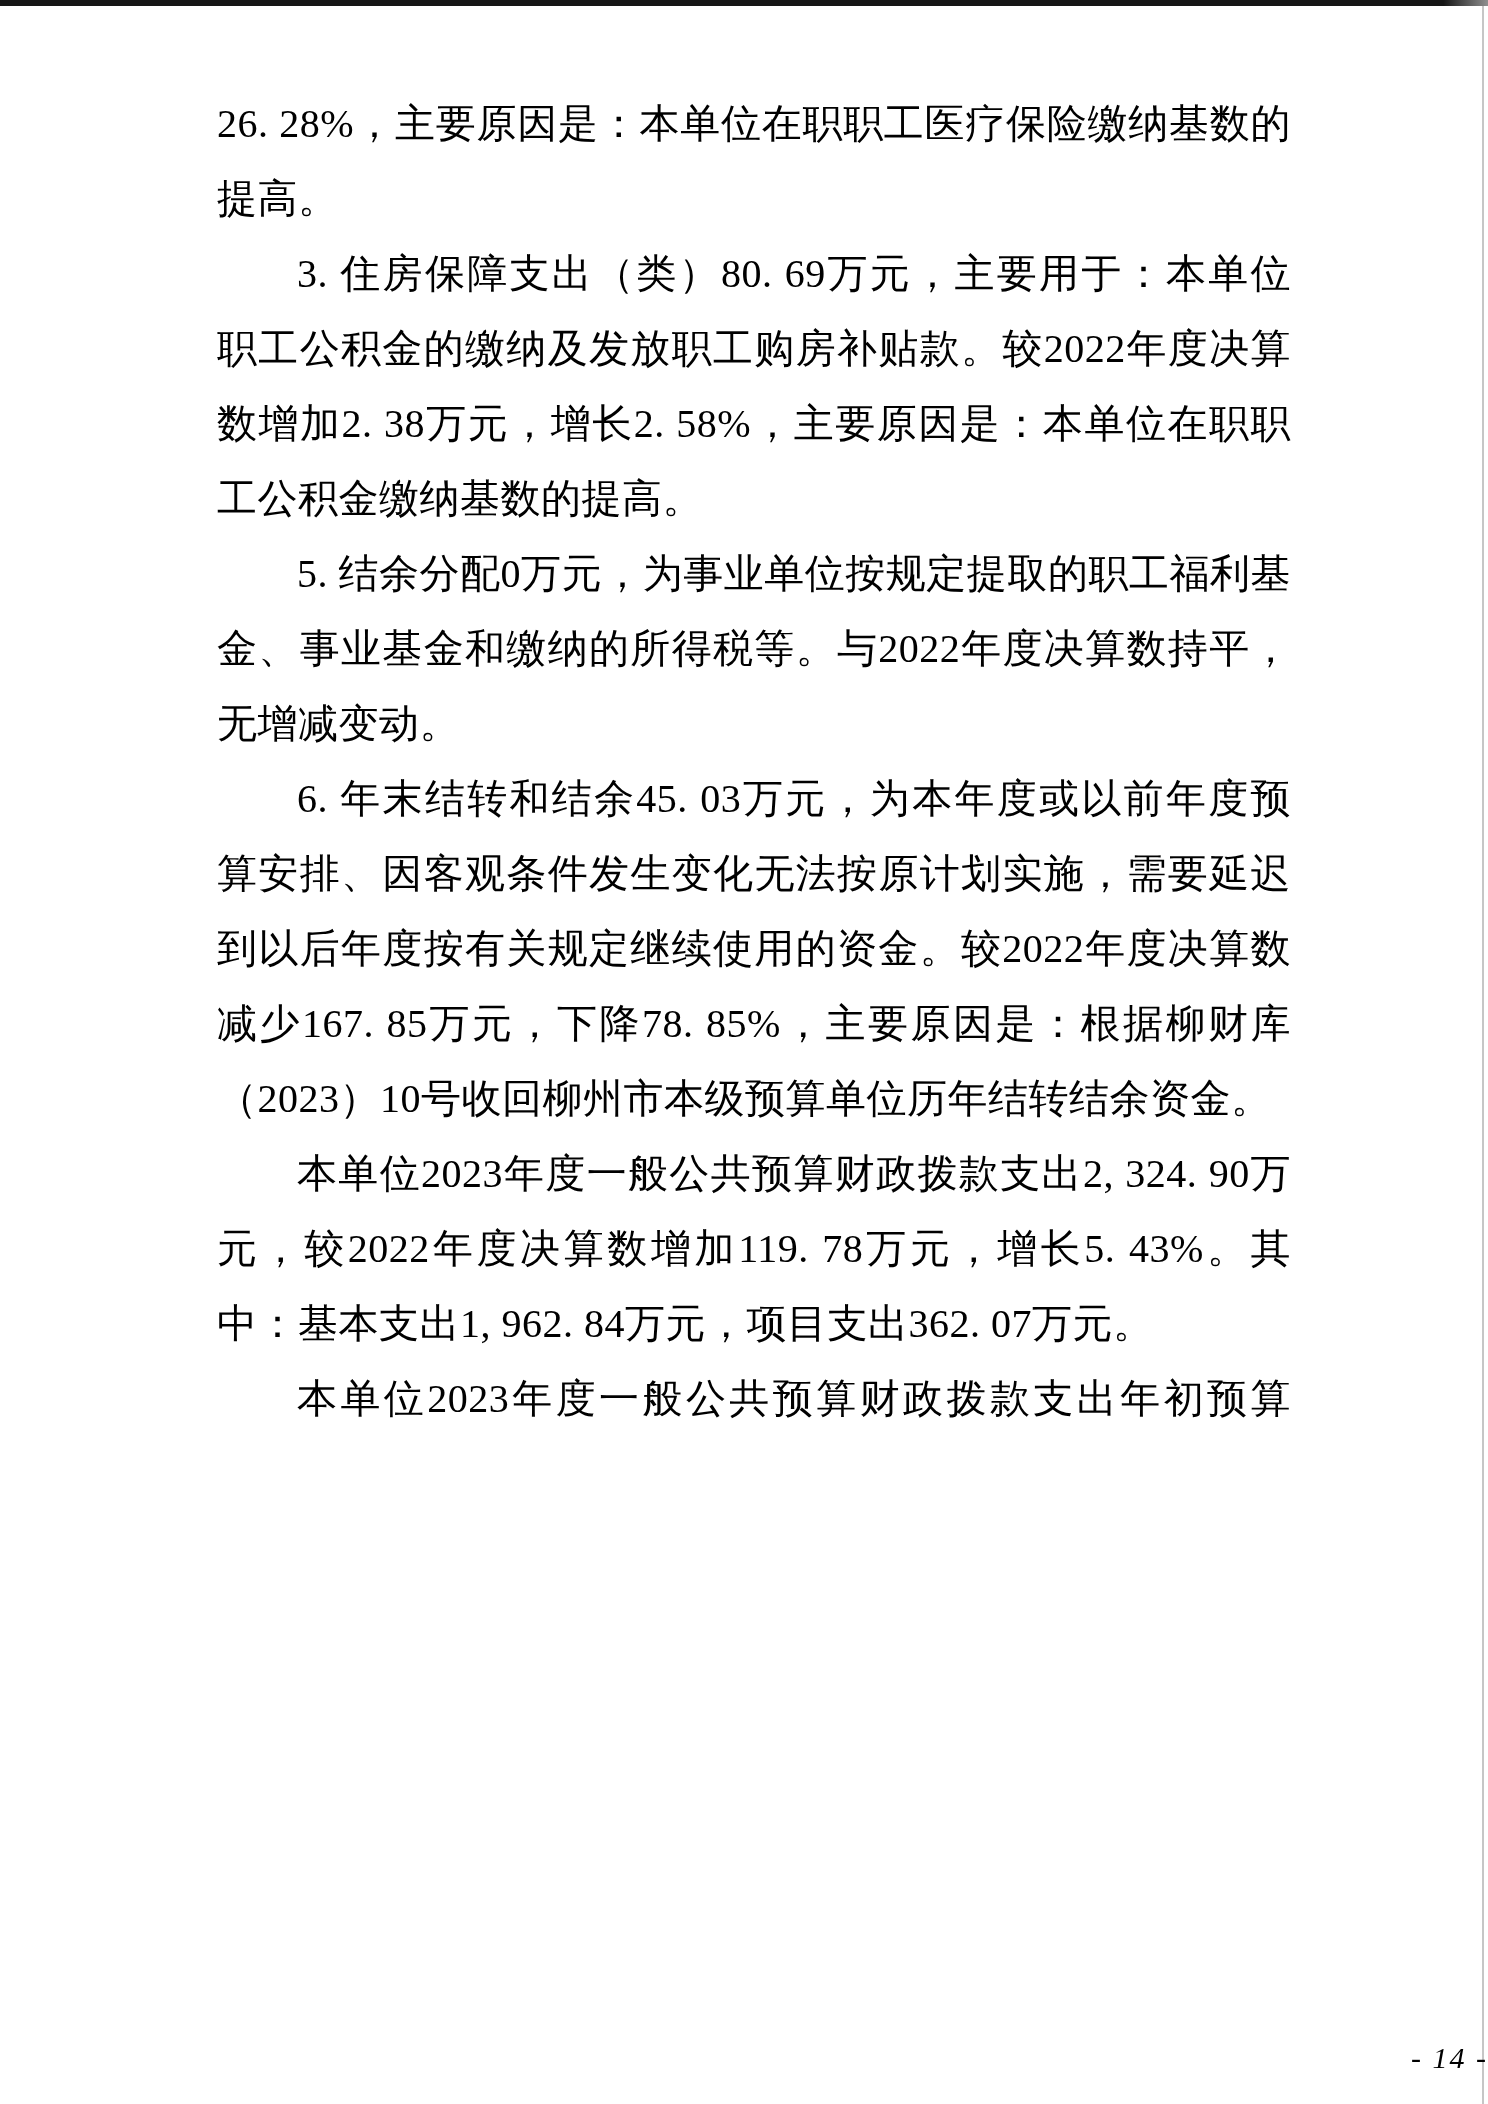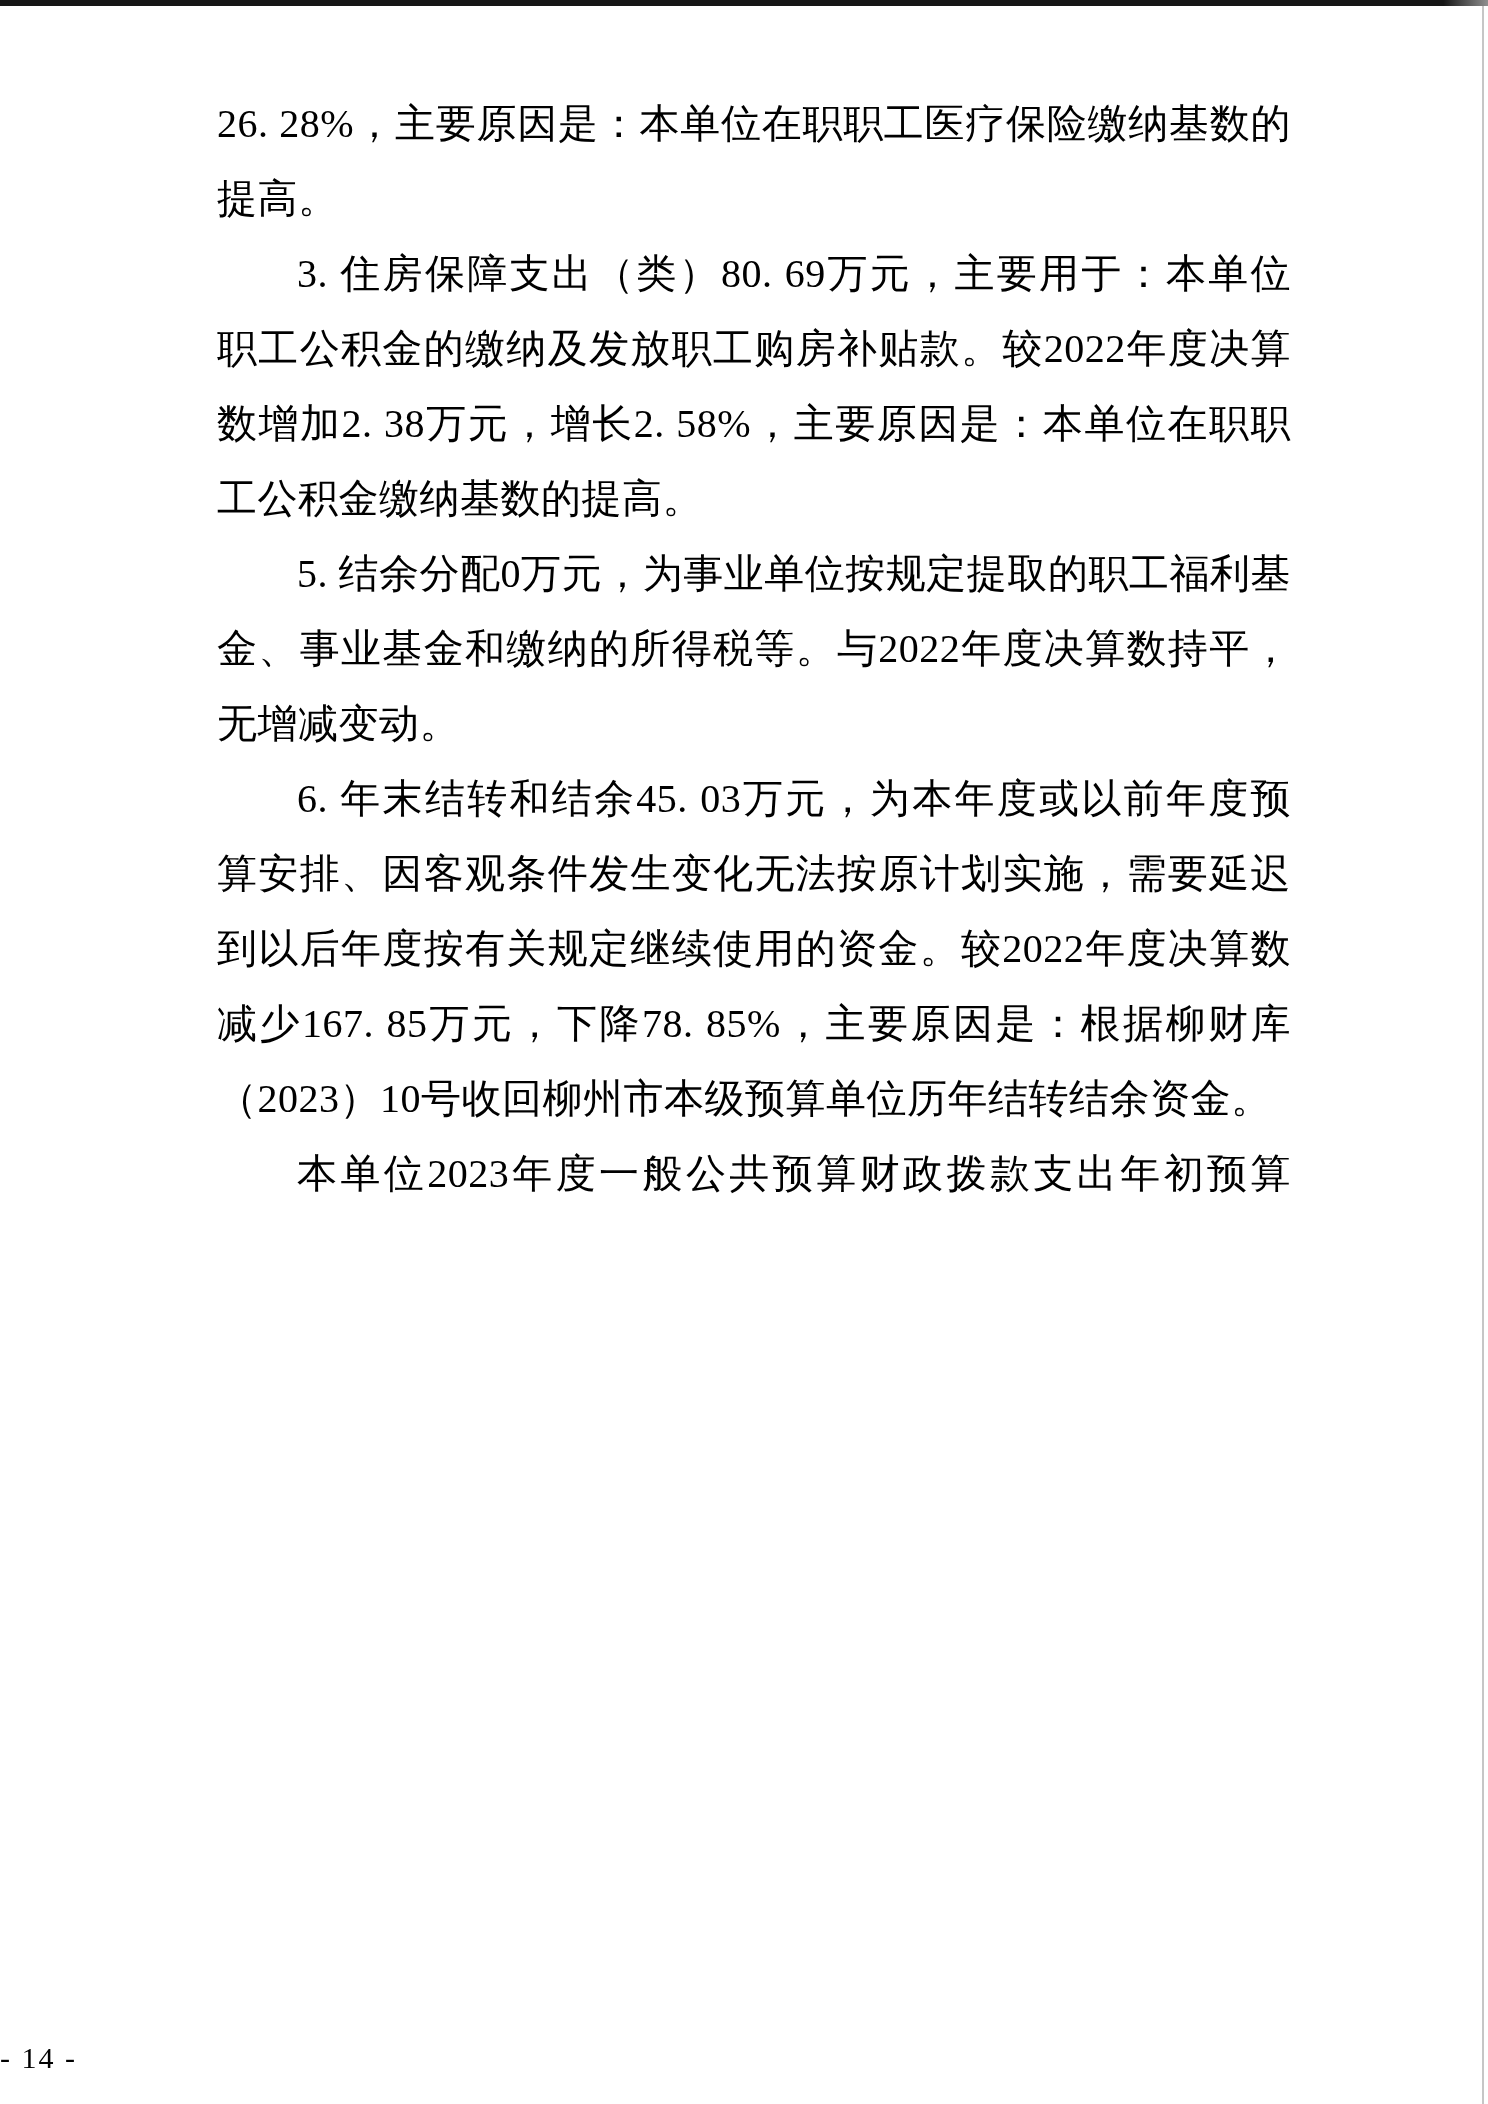--- a/index.html
+++ b/index.html
@@ -55,24 +55,25 @@
     font-size: 42px;
     line-height: 75px;
     font-weight: normal;
     text-indent: 51px;
     letter-spacing: 1px;
   }
   .footer {
     position: absolute;
     left: 0; top: 2040px;
     width: 1488px;
-    text-align: left;
+    text-align: right;
     font-size: 30px;
     line-height: 36px;
     letter-spacing: 2px;
+    font-style: italic;
   }
 </style>
 </head>
 <body>
 
 <div>
 
   <div class="top-bar"></div>
   <div class="right-line"></div>
 
@@ -80,20 +81,21 @@
     <p class="para no-indent">26. 28%，主要原因是：本单位在职职工医疗保险缴纳基数的提高。</p>
 
     <p class="para">3. 住房保障支出（类）80. 69万元，主要用于：本单位职工公积金的缴纳及发放职工购房补贴款。较2022年度决算数增加2. 38万元，增长2. 58%，主要原因是：本单位在职职工公积金缴纳基数的提高。</p>
 
 
     <p class="para">5. 结余分配0万元，为事业单位按规定提取的职工福利基金、事业基金和缴纳的所得税等。与2022年度决算数持平，无增减变动。</p>
 
     <p class="para">6. 年末结转和结余45. 03万元，为本年度或以前年度预算安排、因客观条件发生变化无法按原计划实施，需要延迟到以后年度按有关规定继续使用的资金。较2022年度决算数减少167. 85万元，下降78. 85%，主要原因是：根据柳财库（2023）10号收回柳州市本级预算单位历年结转结余资金。</p>
 
 
+    <p class="para">本单位2023年度一般公共预算财政拨款支出2, 324. 90万元，较2022年度决算数增加119. 78万元，增长5. 43%。其中：基本支出1, 962. 84万元，项目支出362. 07万元。</p>
 
     <p class="para stretch-last">本单位2023年度一般公共预算财政拨款支出年初预算</p>
   </main>
 
   <div class="footer">
     <span>- 14 -</span>
   </div>
 
 </div>
 

